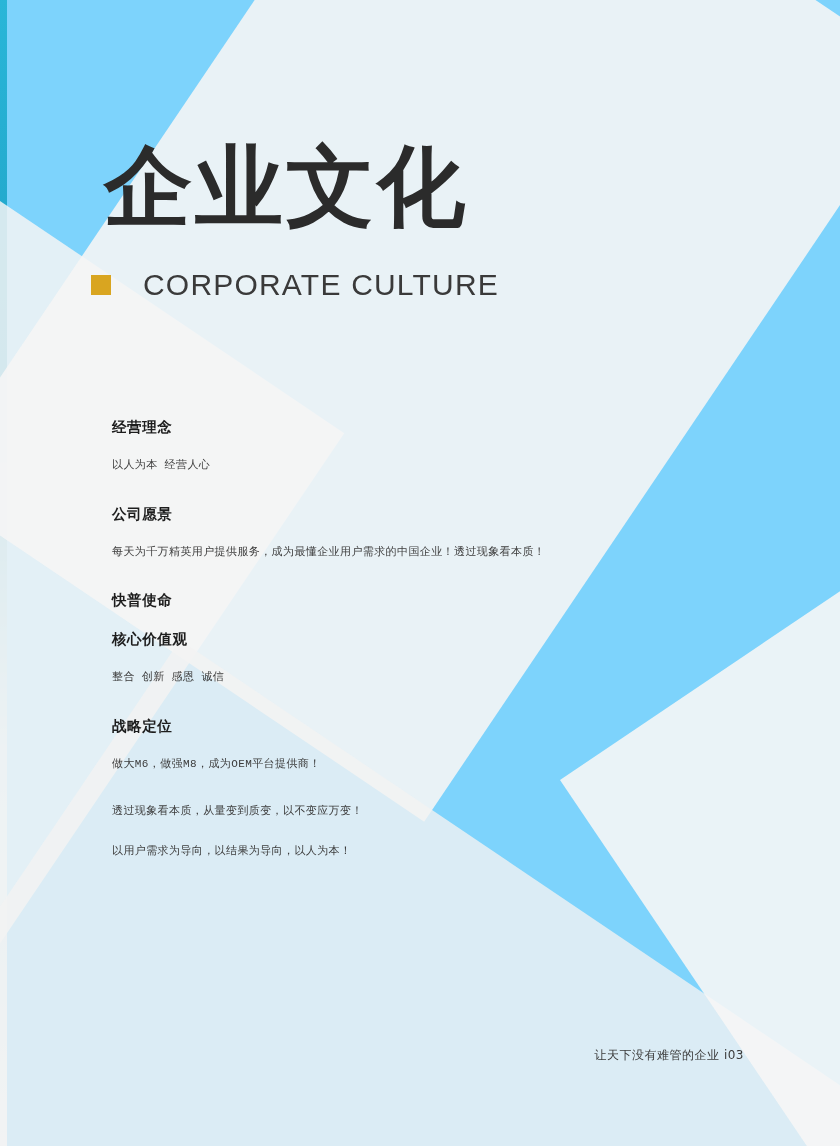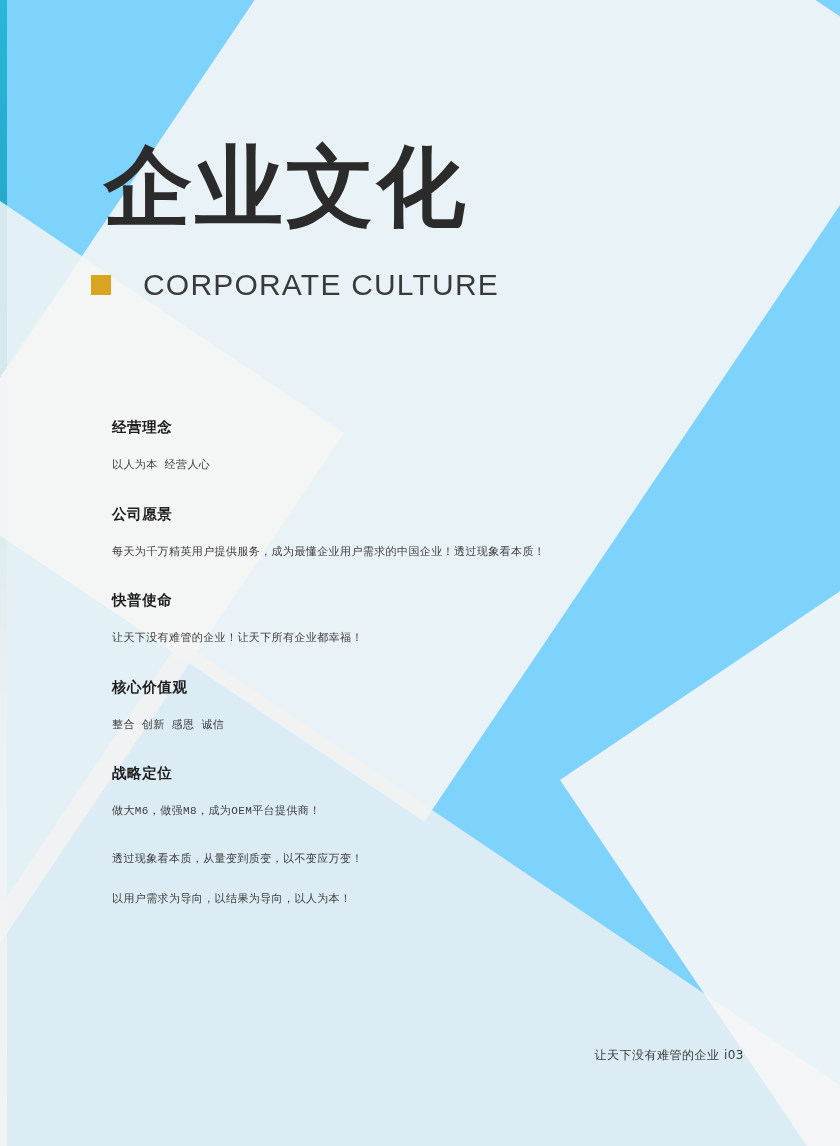--- a/index.html
+++ b/index.html
@@ -193,21 +193,20 @@
         <p class="sec-body">以人为本  经营人心</p>
       </div>
 
       <div class="sec">
         <p class="sec-head">公司愿景</p>
         <p class="sec-body">每天为千万精英用户提供服务，成为最懂企业用户需求的中国企业！透过现象看本质！</p>
       </div>
 
       <div class="sec">
         <p class="sec-head">快普使命</p>
-        <p class="sec-body">让天下没有难管的企业！让天下所有企业都幸福！</p>
       </div>
 
       <div class="sec">
         <p class="sec-head">核心价值观</p>
         <p class="sec-body">整合  创新  感恩  诚信</p>
       </div>
 
       <div class="sec">
         <p class="sec-head">战略定位</p>
         <p class="sec-body">做大M6，做强M8，成为OEM平台提供商！</p>

